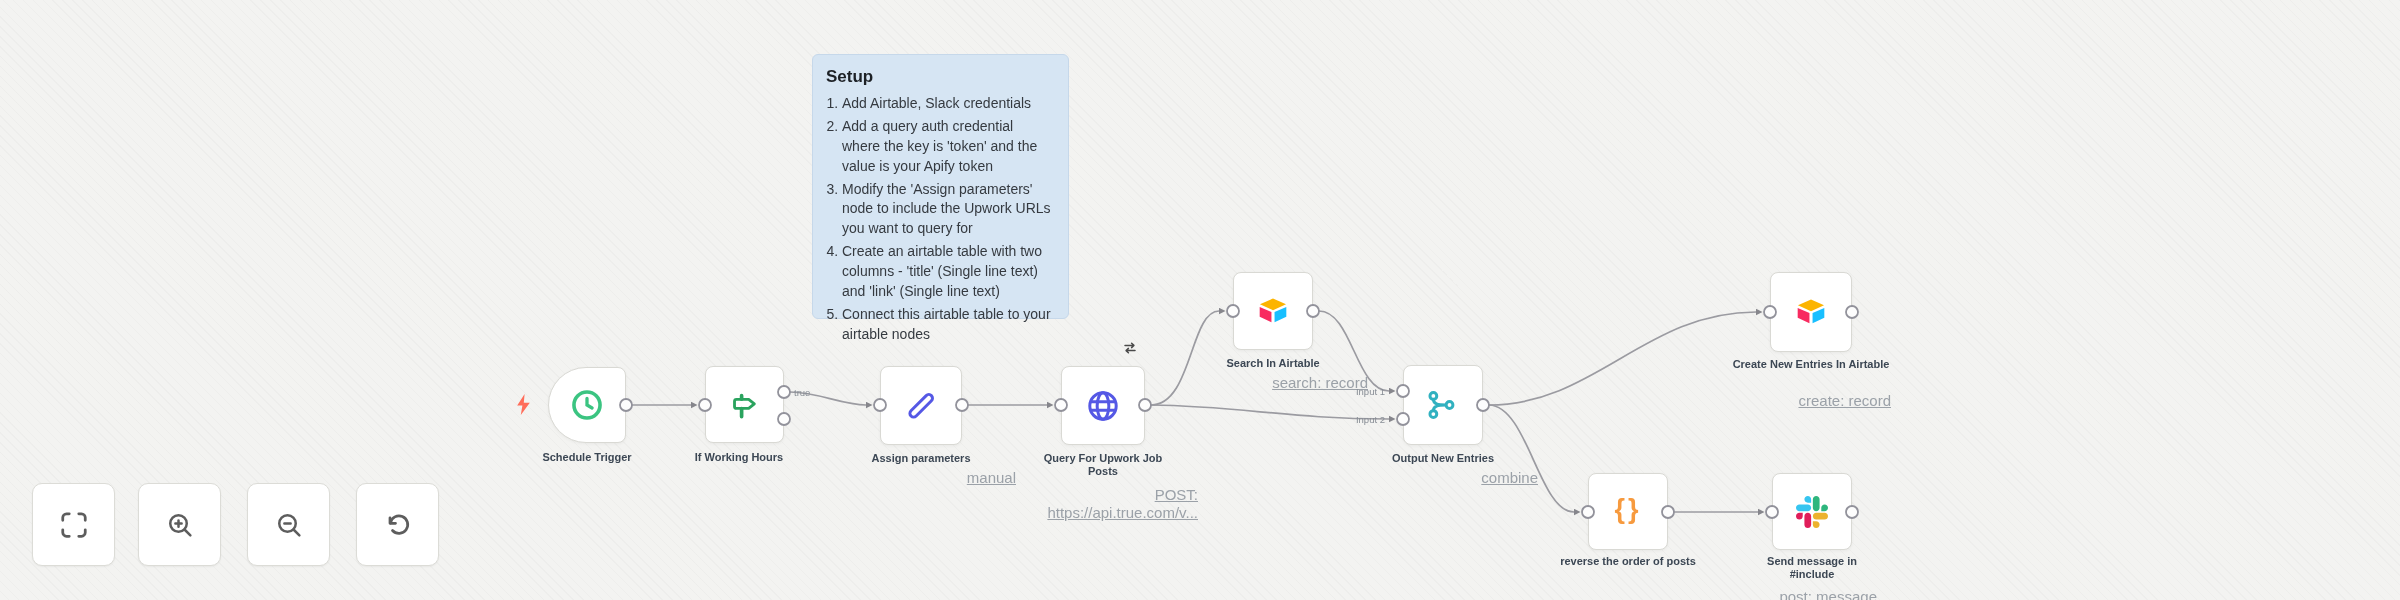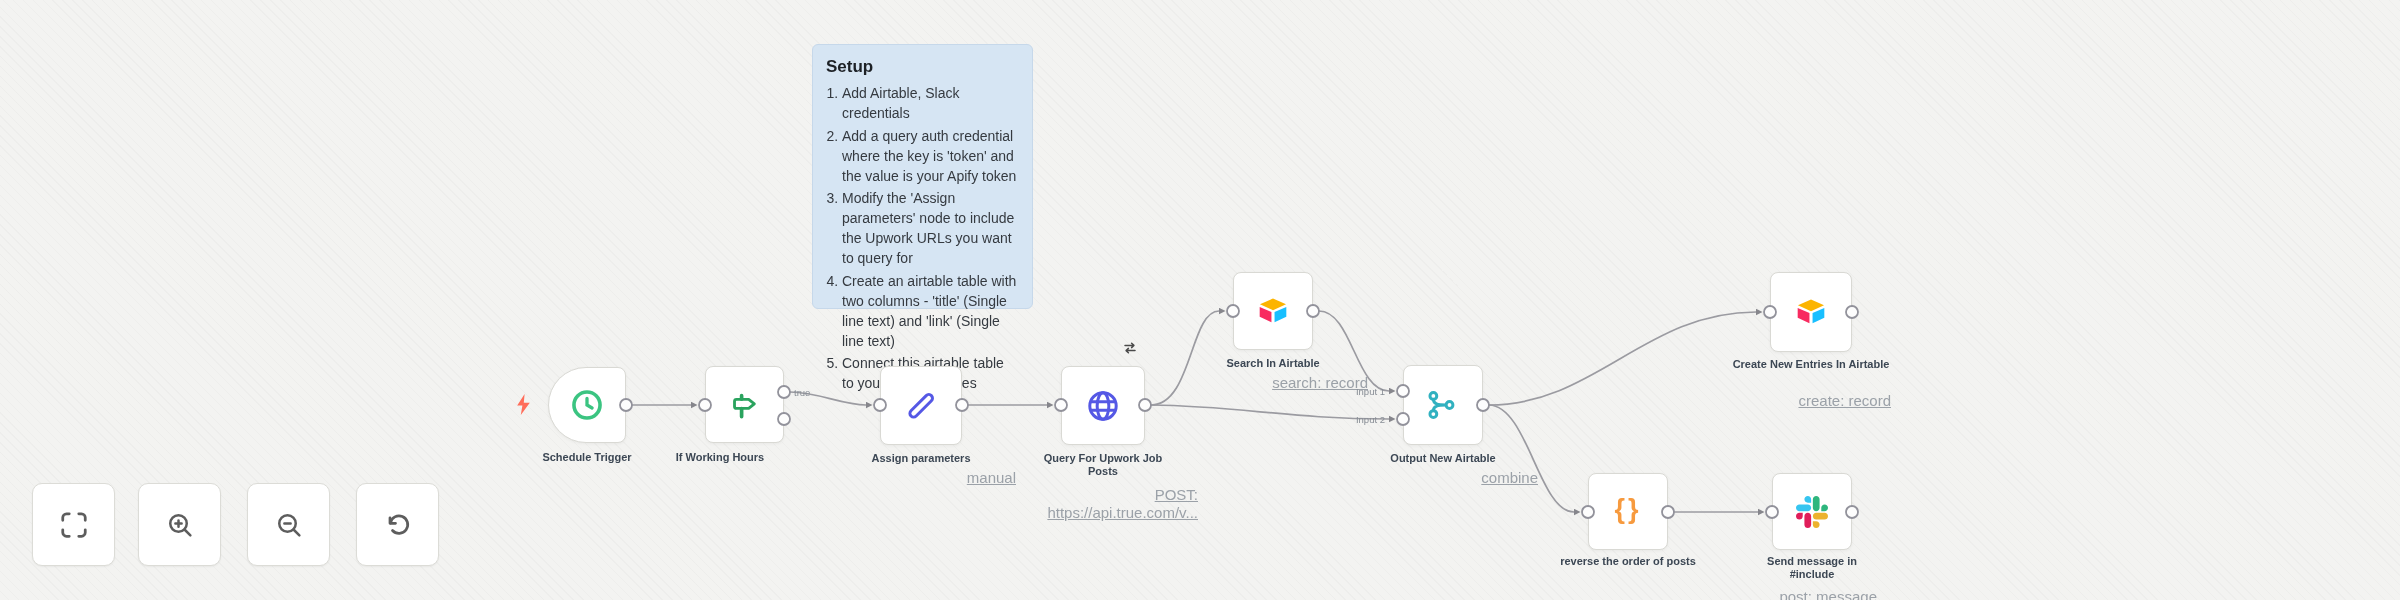--- a/index.html
+++ b/index.html
@@ -4,21 +4,21 @@
 <style>
   html,body{margin:0;padding:0;background:#f3f3f1;}
   .canvas{
     position:relative;width:2400px;height:600px;overflow:hidden;
     background-color:#f3f3f1;
     background-image:repeating-linear-gradient(45deg, transparent 0 6px, rgba(120,120,120,.045) 6px 7px);
     font-family:"Liberation Sans",sans-serif;
   }
   
   .sticky{
-    position:absolute;left:812px;top:44px;width:221px;height:265px;
+    position:absolute;left:812px;top:54px;width:257px;height:265px;
     background:#d6e5f3;border:1px solid #c6d8ea;border-radius:6px;
     padding:12px 13px;box-sizing:border-box;
   }
   .sticky h2{margin:0 0 7px 0;font-size:17px;font-weight:700;color:#1d2126;}
   .sticky ol{margin:0;padding-left:16px;font-size:14px;line-height:1.42;color:#353a40;}
   .sticky li{margin-bottom:3px;}
   
   .node-box{
     position:absolute;background:#ffffff;border:1.6px solid #d9d9d4;border-radius:8px;
     box-shadow:0 1px 3px rgba(68,68,68,.06);
@@ -137,28 +137,28 @@
   <div class="node-box" style="left:1772px;top:473px;width:80px;height:77px">
     <svg width="32" height="32" viewBox="0 0 122.8 122.8">
       <path fill="#e01e5a" d="M25.8,77.6c0,7.1-5.8,12.9-12.9,12.9S0,84.7,0,77.6s5.8-12.9,12.9-12.9h12.9V77.6z M32.3,77.6c0-7.1,5.8-12.9,12.9-12.9s12.9,5.8,12.9,12.9v32.3c0,7.1-5.8,12.9-12.9,12.9s-12.9-5.8-12.9-12.9V77.6z"></path>
       <path fill="#36c5f0" d="M45.2,25.8c-7.1,0-12.9-5.8-12.9-12.9S38.1,0,45.2,0s12.9,5.8,12.9,12.9v12.9H45.2z M45.2,32.3c7.1,0,12.9,5.8,12.9,12.9s-5.8,12.9-12.9,12.9H12.9C5.8,58.1,0,52.3,0,45.2s5.8-12.9,12.9-12.9H45.2z"></path>
       <path fill="#2eb67d" d="M97,45.2c0-7.1,5.8-12.9,12.9-12.9s12.9,5.8,12.9,12.9s-5.8,12.9-12.9,12.9H97V45.2z M90.5,45.2c0,7.1-5.8,12.9-12.9,12.9s-12.9-5.8-12.9-12.9V12.9C64.7,5.8,70.5,0,77.6,0s12.9,5.8,12.9,12.9V45.2z"></path>
       <path fill="#ecb22e" d="M77.6,97c7.1,0,12.9,5.8,12.9,12.9s-5.8,12.9-12.9,12.9s-12.9-5.8-12.9-12.9V97H77.6z M77.6,90.5c-7.1,0-12.9-5.8-12.9-12.9s5.8-12.9,12.9-12.9h32.3c7.1,0,12.9,5.8,12.9,12.9s-5.8,12.9-12.9,12.9H77.6z"></path>
     </svg>
   </div>
 
   <div class="node-label" style="left:492px;top:451px;width:190px">Schedule Trigger</div>
-  <div class="node-label" style="left:625px;top:451px;width:190px">If Working Hours</div>
+  <div class="node-label" style="left:644px;top:451px;width:190px">If Working Hours</div>
   <div class="node-label" style="left:826px;top:452px;width:190px">Assign parameters</div>
   <div class="node-sub" style="left:826px;top:469px;width:190px">manual</div>
   <div class="node-label" style="left:1028px;top:452px;width:150px">Query For Upwork Job Posts</div>
   <div class="node-sub" style="left:1008px;top:486px;width:190px">POST: https://api.true.com/v...</div>
   <div class="node-label" style="left:1178px;top:357px;width:190px">Search In Airtable</div>
   <div class="node-sub" style="left:1178px;top:374px;width:190px">search: record</div>
-  <div class="node-label" style="left:1348px;top:452px;width:190px">Output New Airtable</div>
+  <div class="node-label" style="left:1348px;top:452px;width:190px">Output New Entries</div>
   <div class="node-sub" style="left:1348px;top:469px;width:190px">combine</div>
   <div class="node-label" style="left:1731px;top:358px;width:160px">Create New Entries In Airtable</div>
   <div class="node-sub" style="left:1731px;top:392px;width:160px">create: record</div>
   <div class="node-label" style="left:1558px;top:555px;width:140px">reverse the order of posts</div>
   <div class="node-label" style="left:1747px;top:555px;width:130px">Send message in #include</div>
   <div class="node-sub" style="left:1747px;top:588px;width:130px">post: message</div>
 
   <svg class="edges" width="2400" height="600" viewBox="0 0 2400 600">
     <defs>
       <marker id="arr" markerWidth="7" markerHeight="7" refX="0.5" refY="3.5" orient="auto" markerUnits="userSpaceOnUse">

